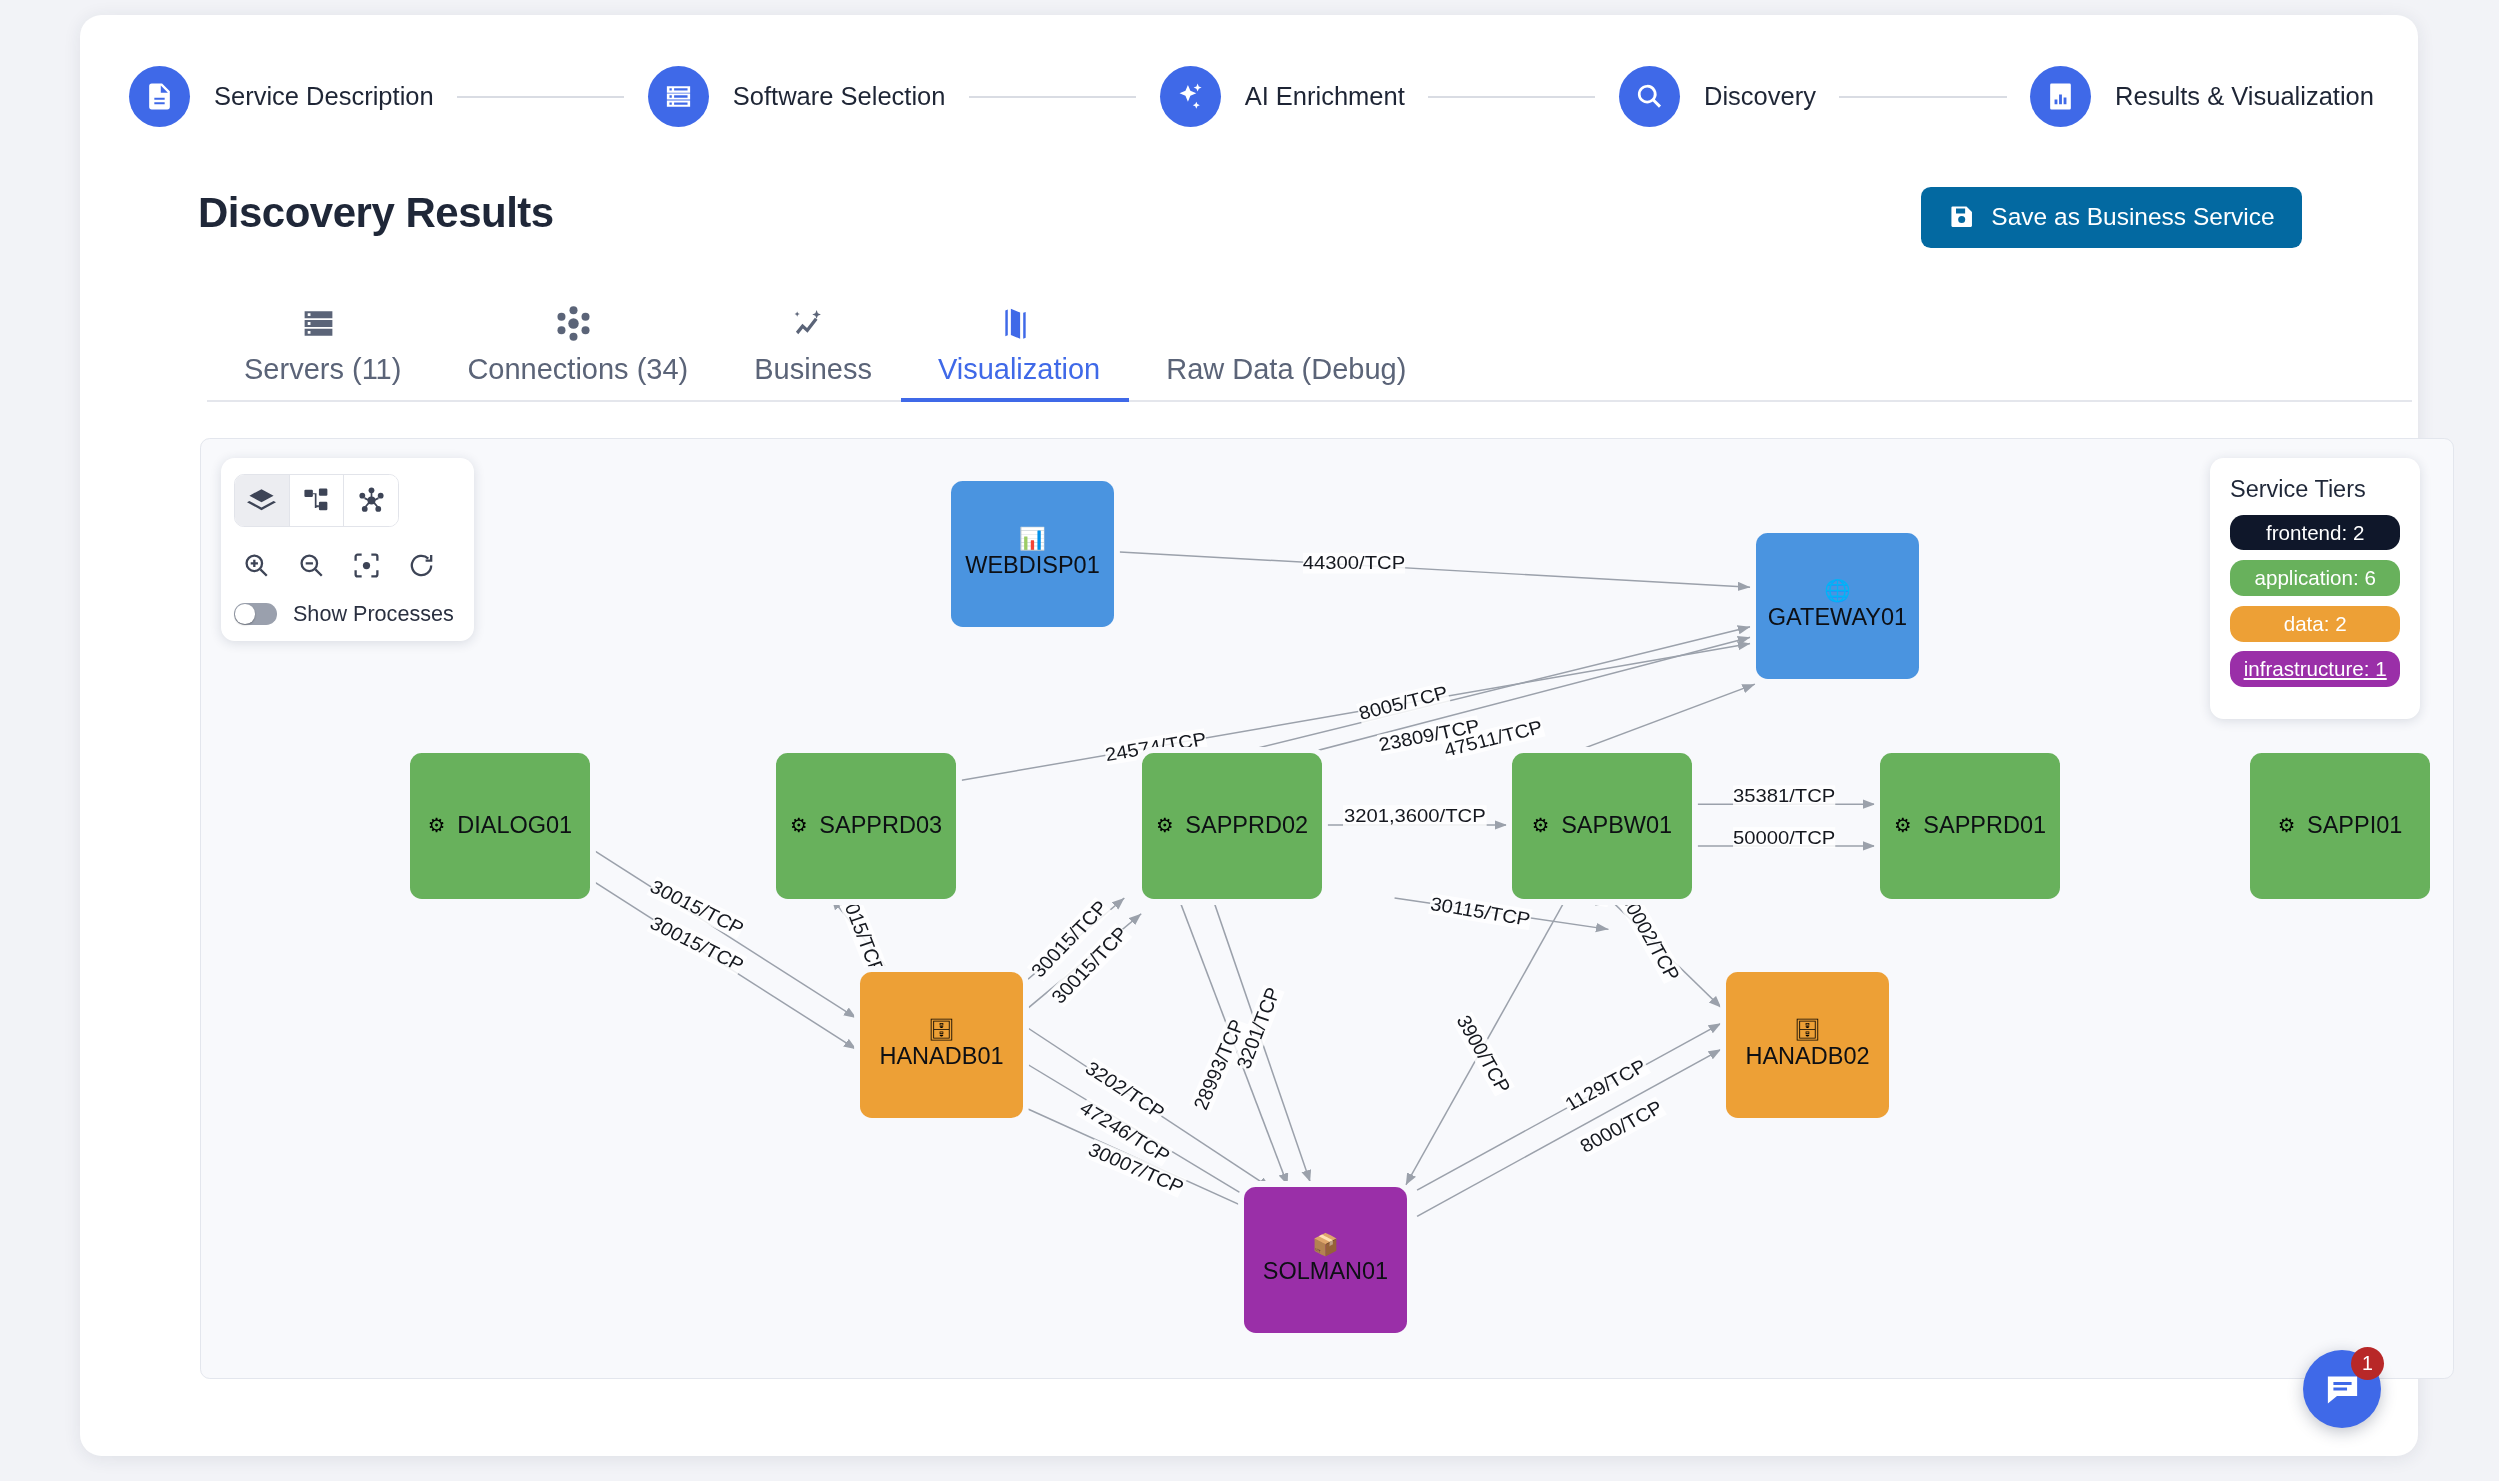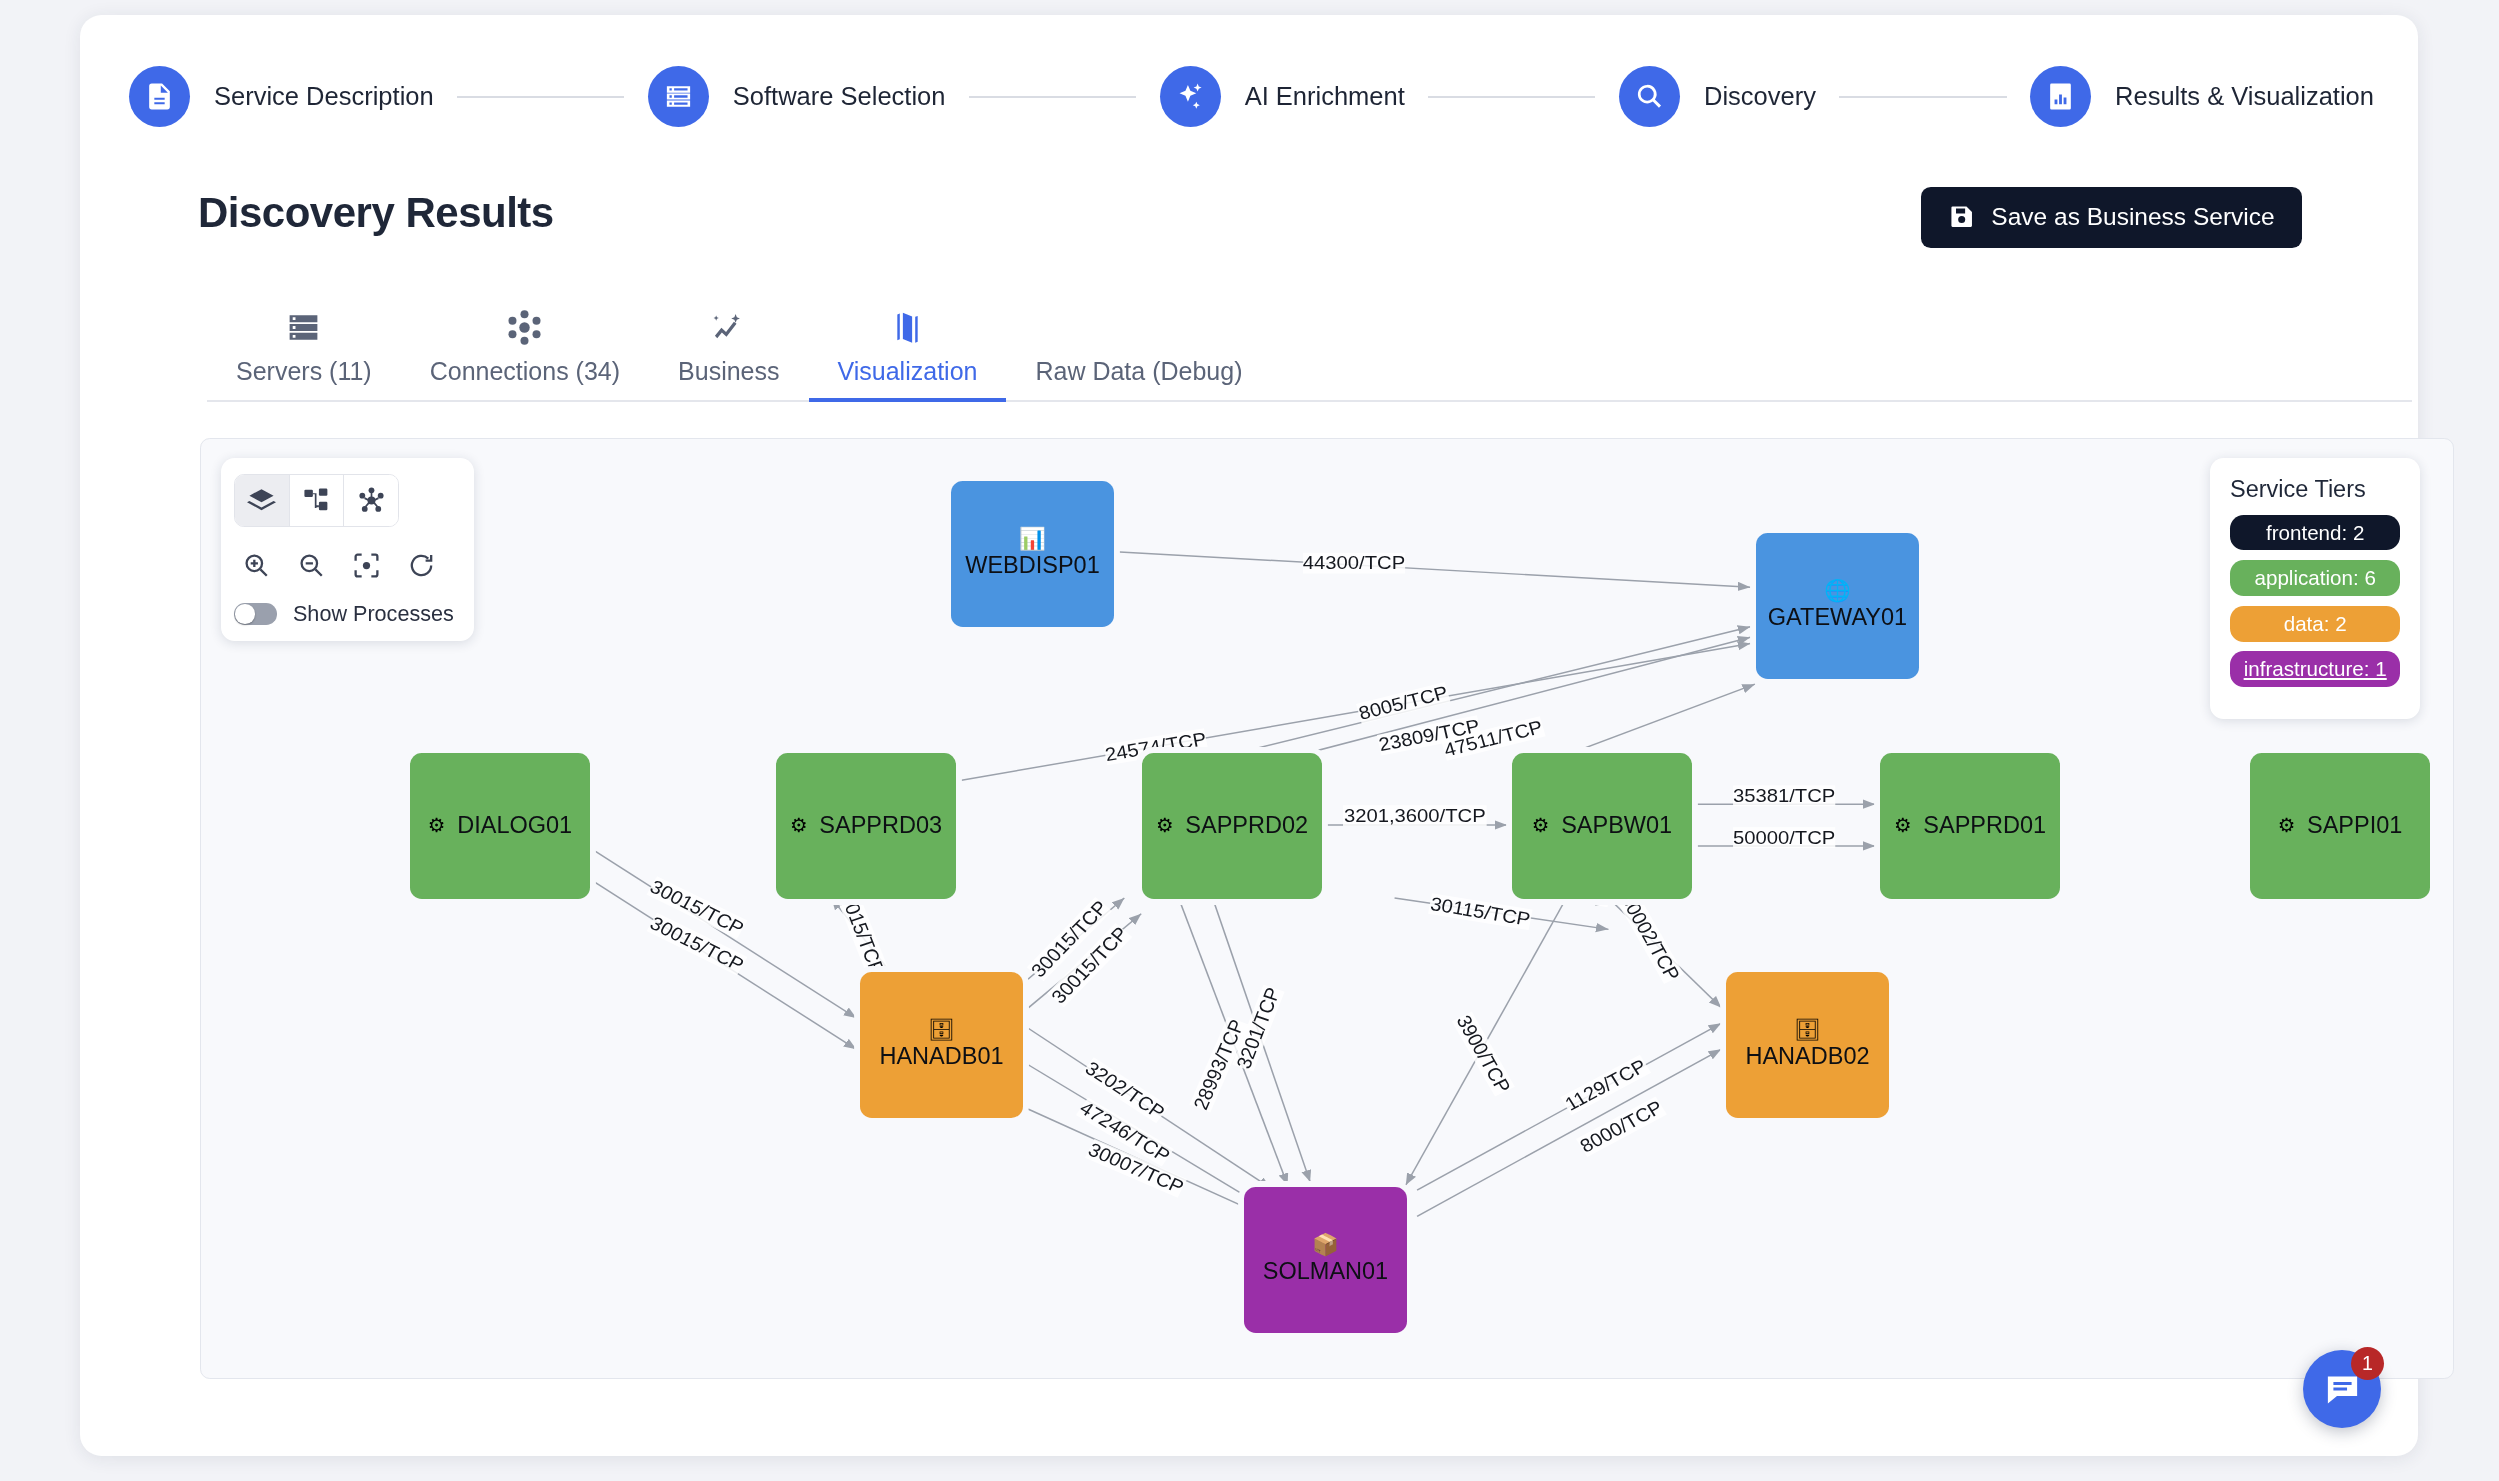--- a/index.html
+++ b/index.html
@@ -55,21 +55,21 @@
     left: 118px; top: 174px;
     font-size: 42px;
     font-weight: bold;
     color: #1f2738;
     letter-spacing: -0.5px;
   }
   .save-btn {
     position: absolute;
     right: 116px; top: 172px;
     height: 61px;
-    background: #0f172a;
+    background: #0369a1;
     border: none;
     border-radius: 9.8px;
     color: #fff;
     font-size: 24.5px;
     font-family: "Liberation Sans", sans-serif;
     display: flex; align-items: center;
     padding: 0 27.4px;
     cursor: pointer;
   }
   .save-btn svg { width: 27.4px; height: 27.4px; fill: #fff; margin-right: 15.7px; }
@@ -88,23 +88,24 @@
     flex-direction: column;
     align-items: center;
     padding: 0 29px 13.7px 29px;
     cursor: pointer;
     position: relative;
   }
   .tab .ticon { height: 43px; display: flex; align-items: center; }
   .tab .ticon svg { width: 37px; height: 37px; fill: #5b6478; }
   .tab .tlabel {
     margin-top: 7.8px;
-    font-size: 25px;
+    font-size: 29px;
     color: #5b6478;
     white-space: nowrap;
+    margin-left: 8px;
   }
   .tab.active .tlabel { color: #3f69e8; }
   .tab.active .ticon svg { fill: #3f69e8; }
   .tab.active::after {
     content: "";
     position: absolute;
     left: 0; right: 0; bottom: -2px;
     height: 3.9px; background: #3f69e8;
   }
   .tab.plain { padding-bottom: 13.7px; justify-content: flex-end; }

